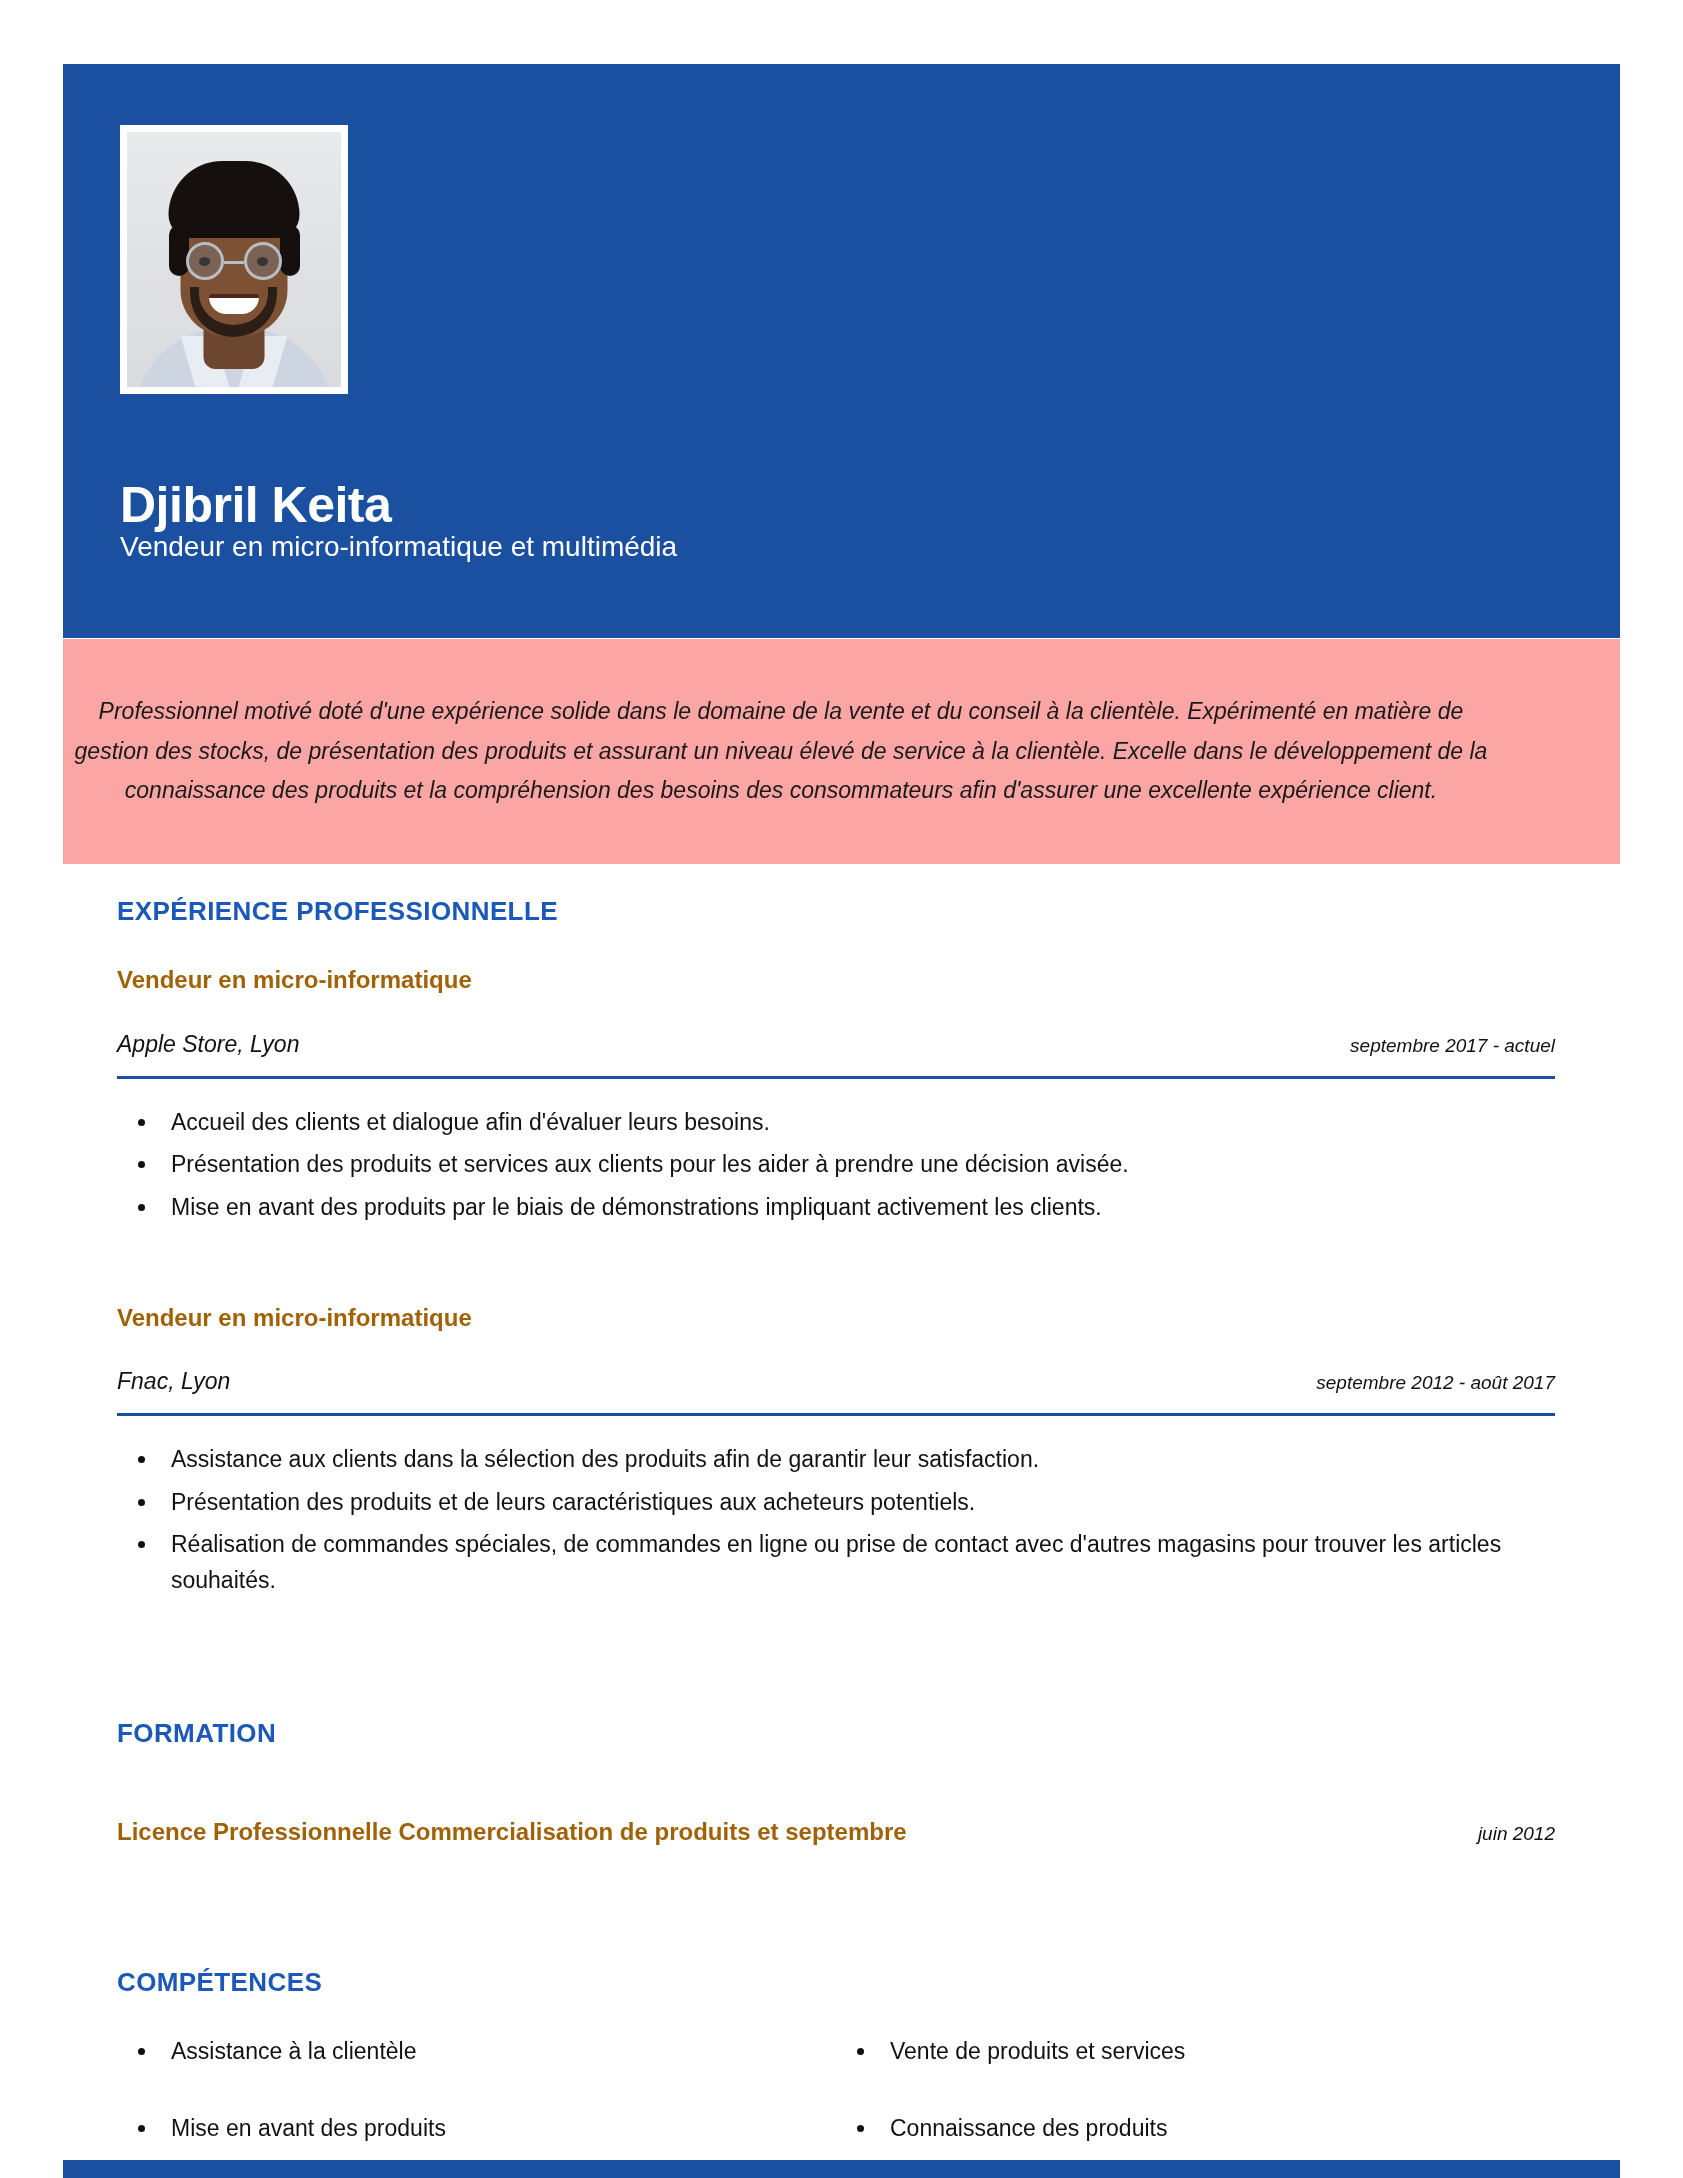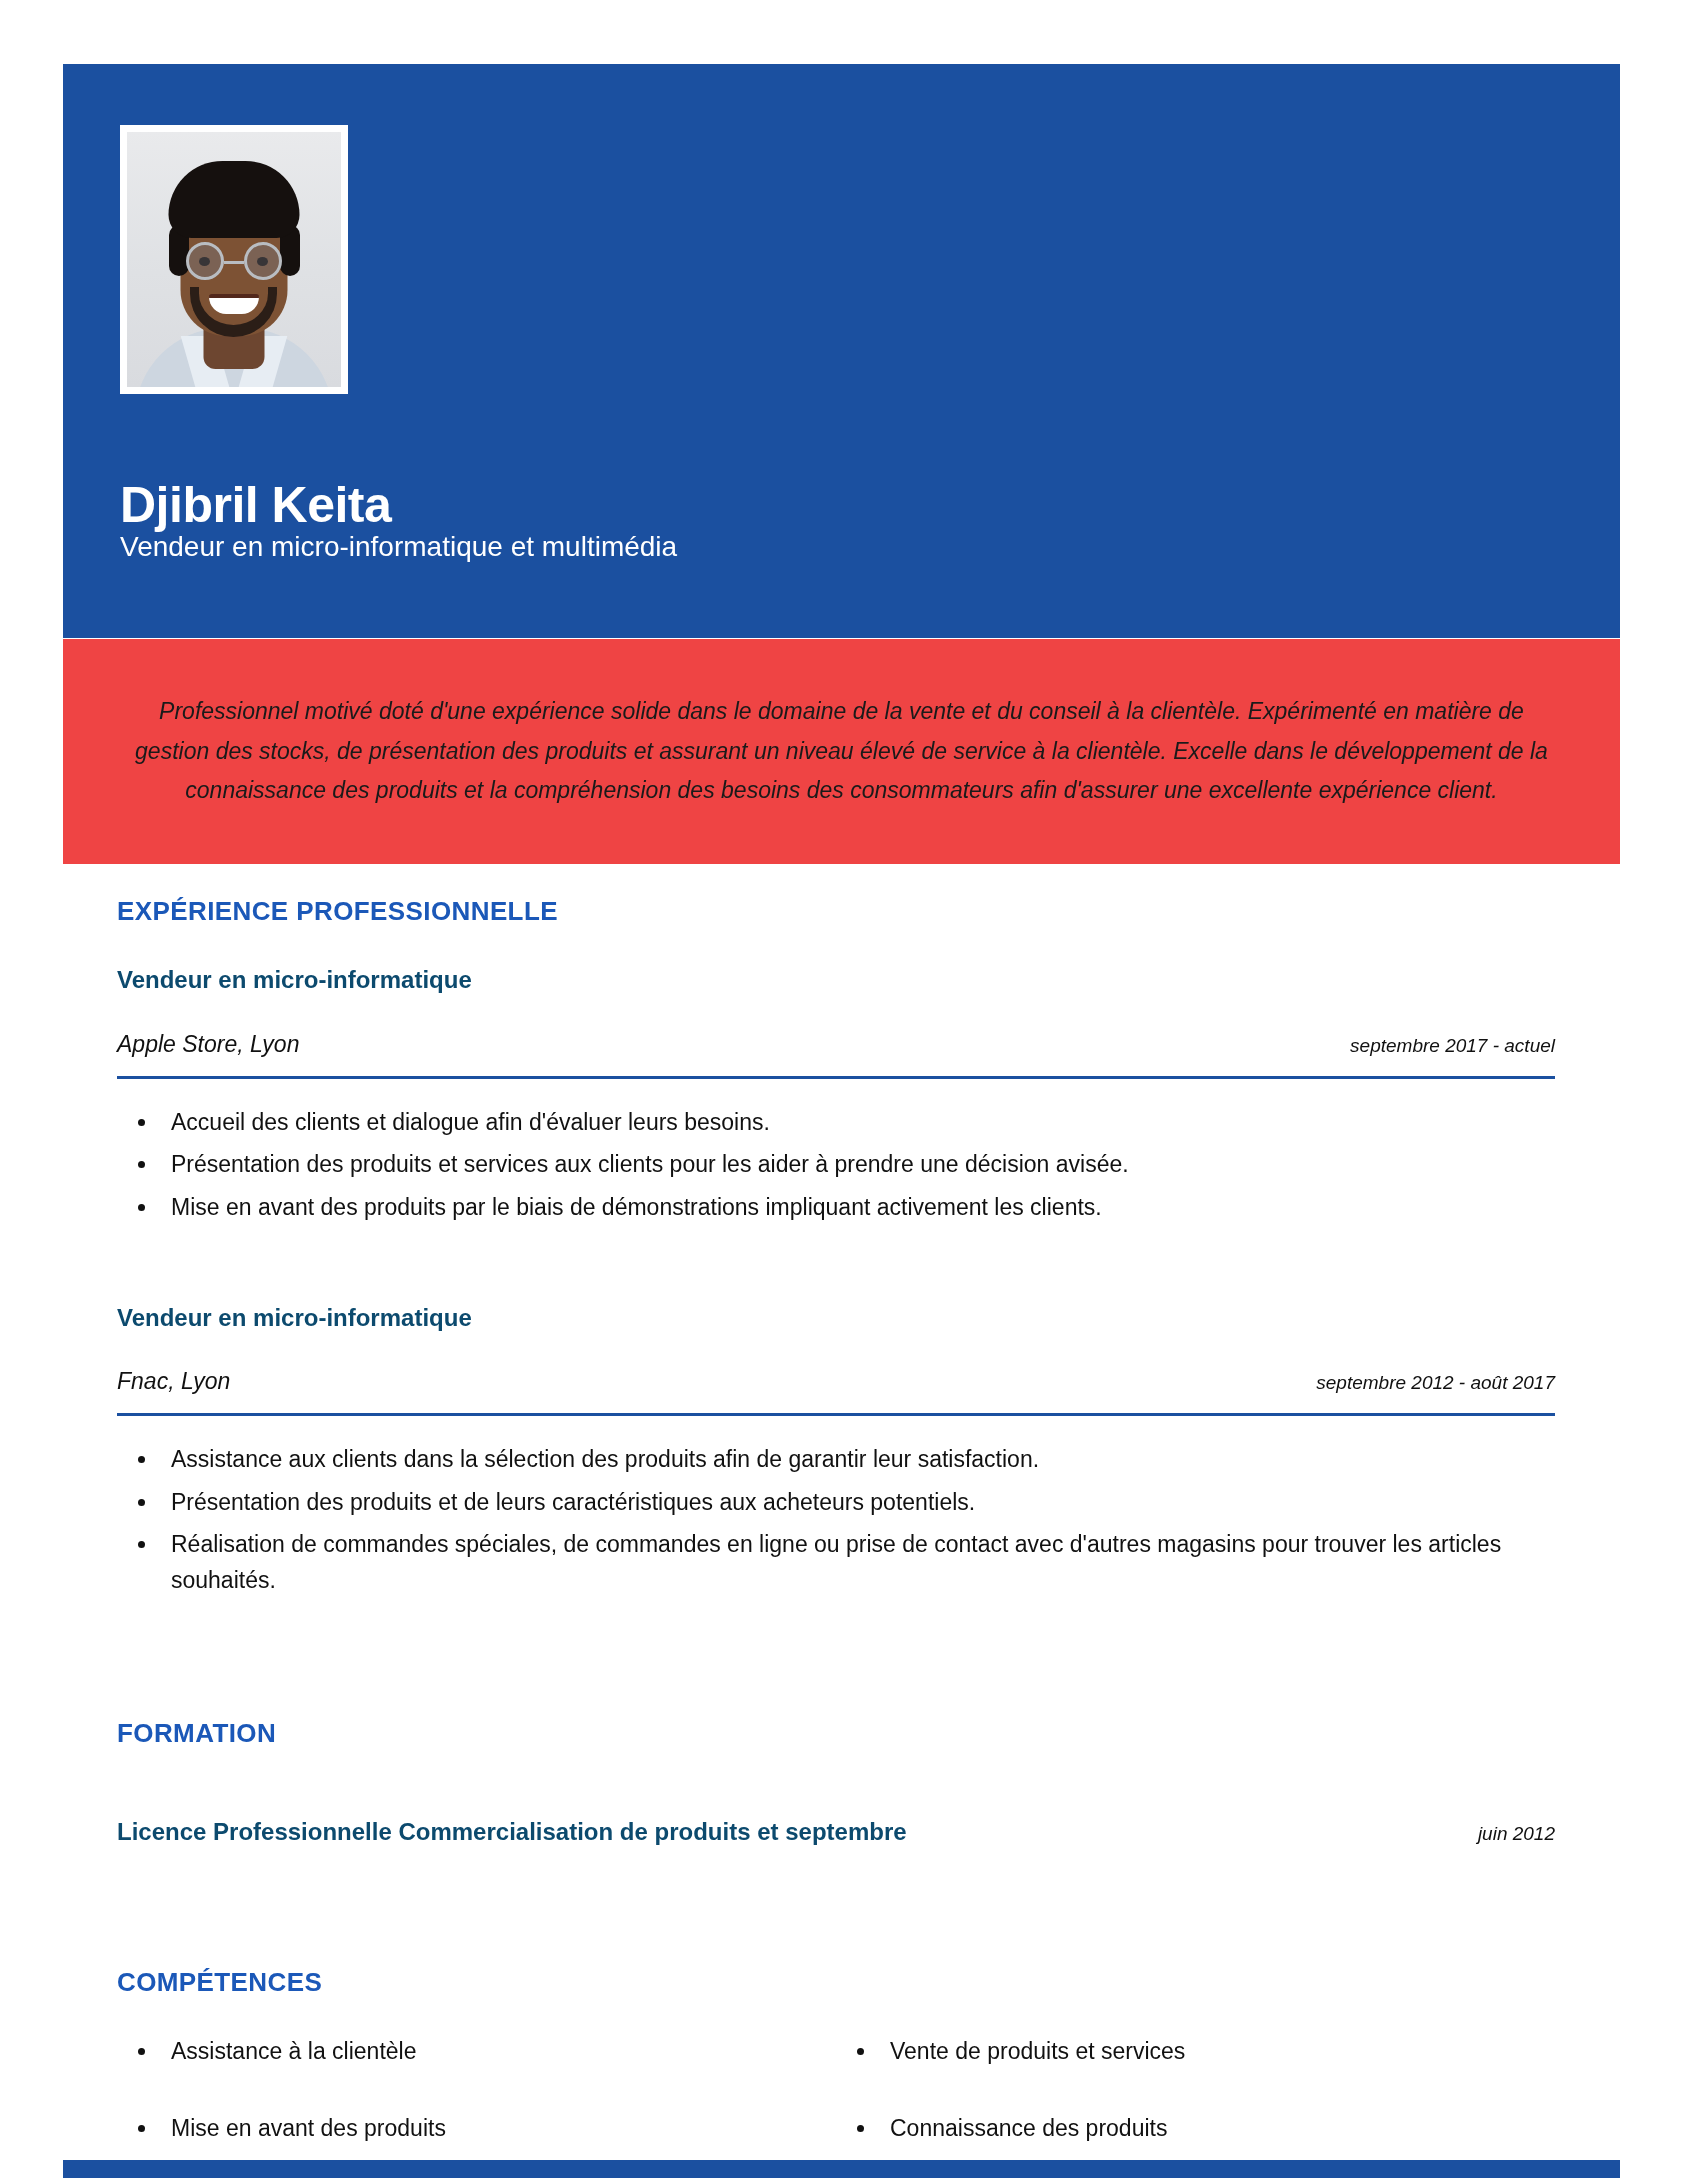--- a/index.html
+++ b/index.html
@@ -188,24 +188,24 @@
   }
   .contact-line b { font-weight: bold; }
 
   
   .summary {
     position: absolute;
     left: 63px;
     top: 639px;
     width: 1557px;
     height: 225px;
-    background: #ef4444;
+    background: #fca5a5;
     display: flex;
     align-items: center;
-    justify-content: center;
+    justify-content: flex-start;
   }
   .summary p {
     width: 1436px;
     text-align: center;
     font-style: italic;
     font-size: 23px;
     line-height: 1.72;
     color: #1a1a1a;
   }
 
@@ -220,21 +220,21 @@
     color: #1b58b8;
     font-size: 26px;
     font-weight: bold;
     letter-spacing: 0.4px;
     margin-bottom: 36px;
   }
   .entry { margin-bottom: 10px; }
   .entry-role {
     font-size: 24px;
     font-weight: bold;
-    color: #0c4a6e;
+    color: #a16207;
     line-height: 1.4;
   }
   .entry-row {
     display: flex;
     justify-content: space-between;
     align-items: baseline;
     border-bottom: 3px solid #1b50a0;
     padding-bottom: 18px;
   }
   .entry-org {

